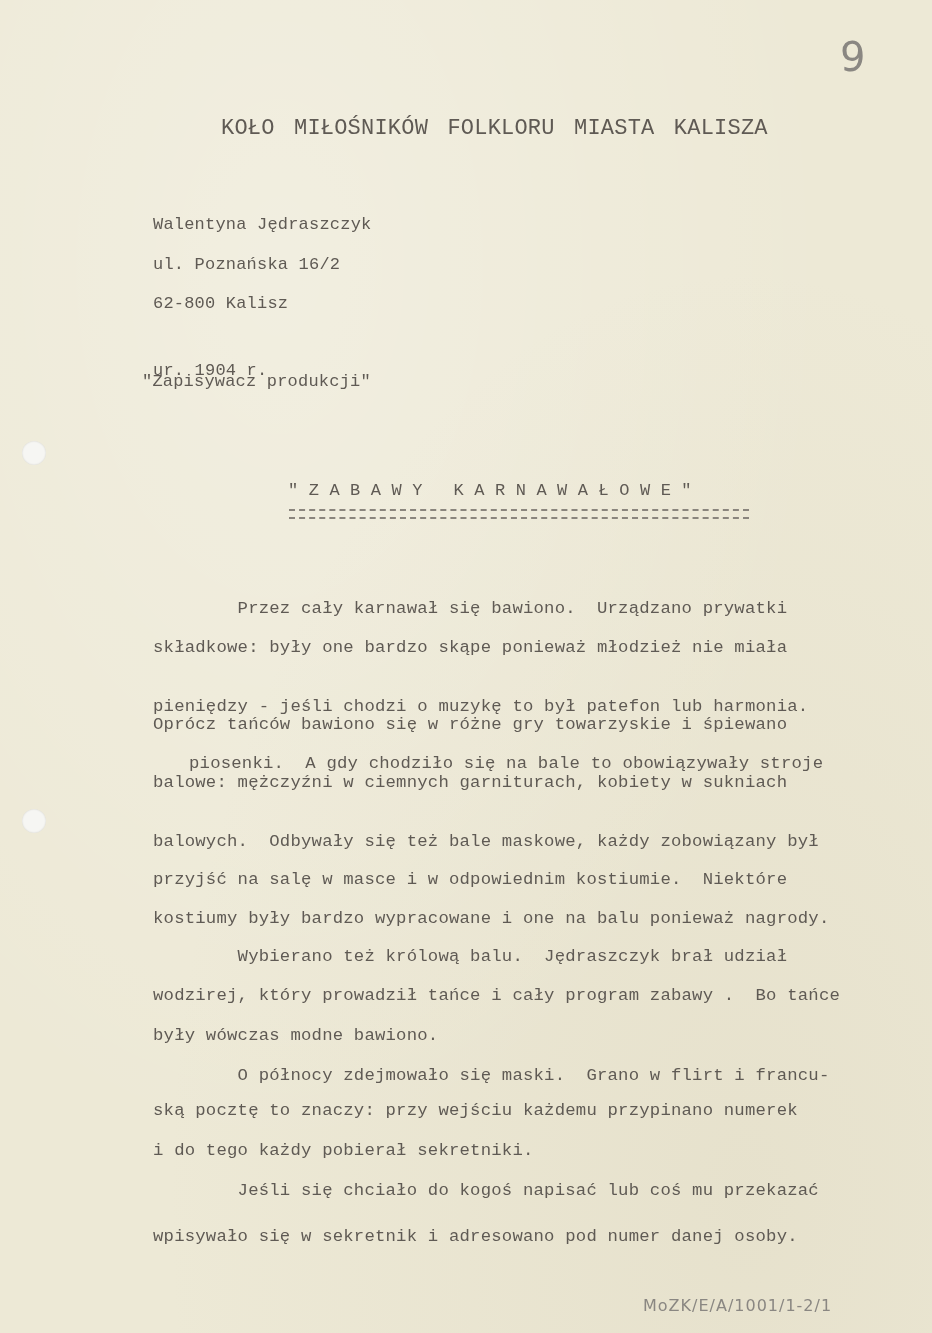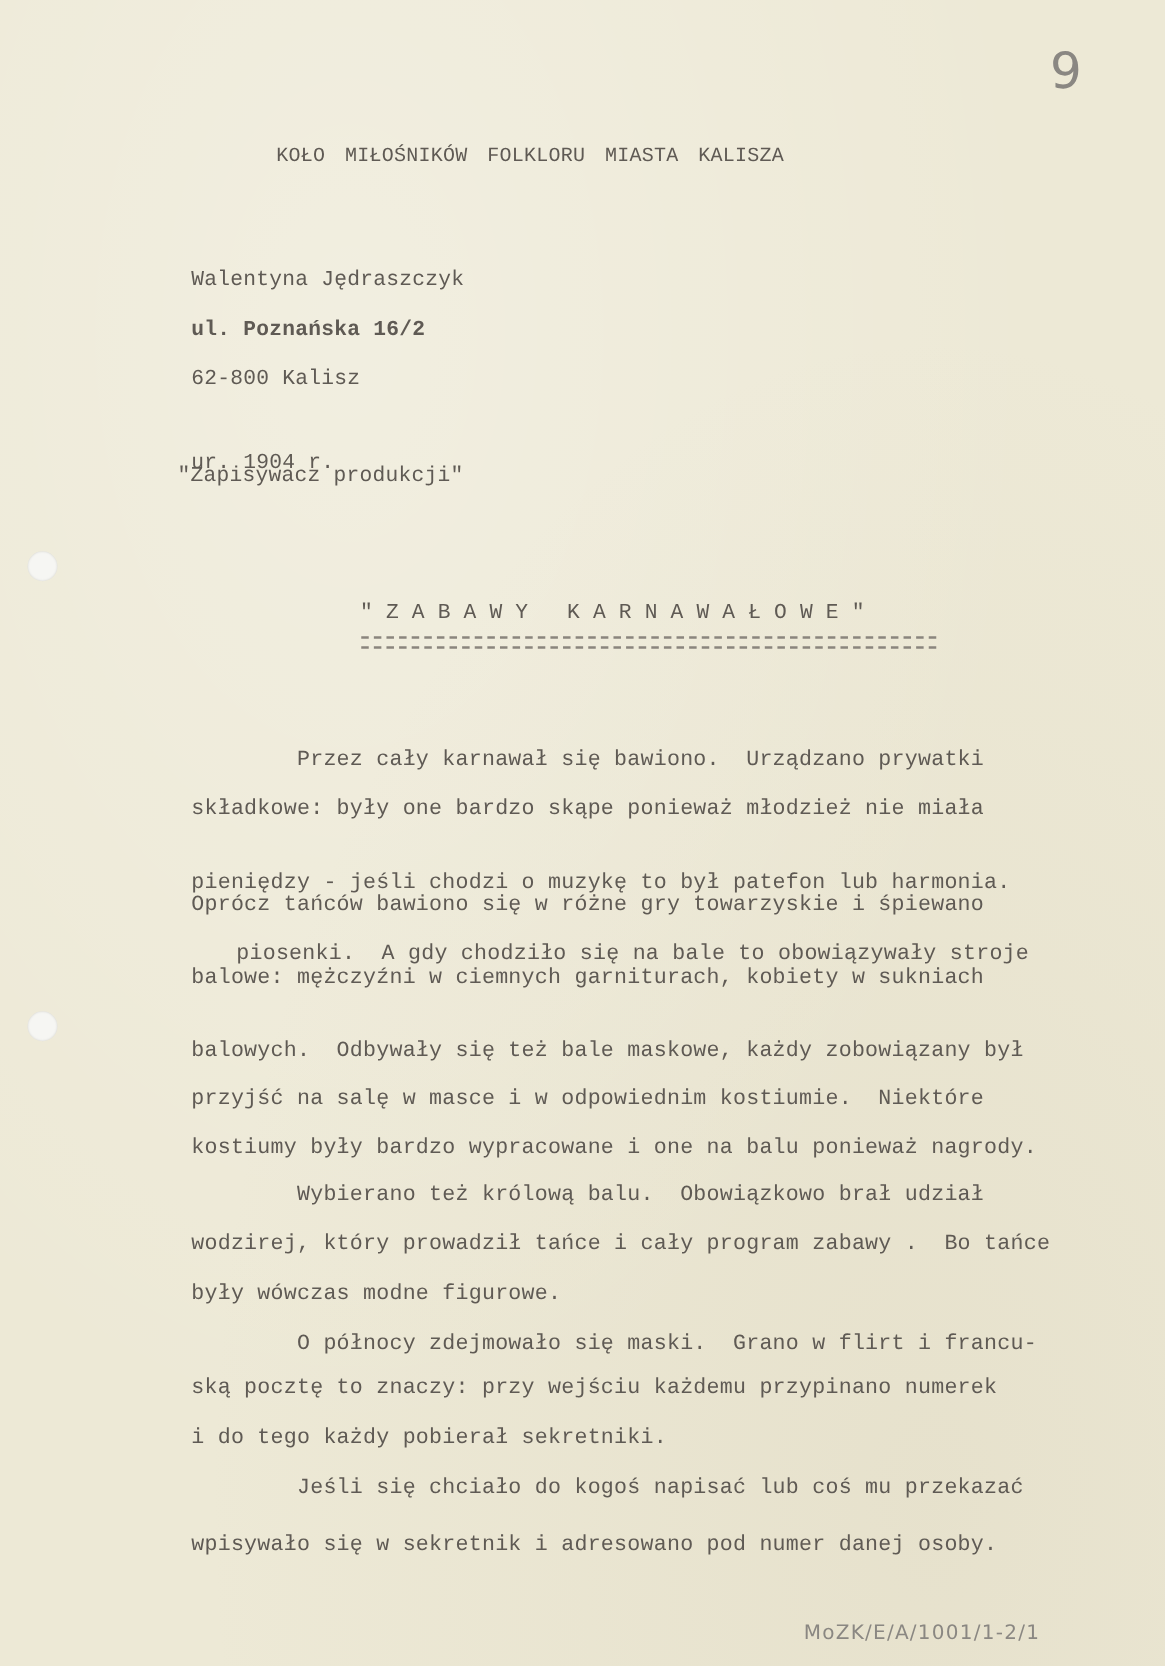--- a/index.html
+++ b/index.html
@@ -17,21 +17,21 @@
       #ede9d6;
   }
   .hole {
     position: absolute; width: 24px; height: 24px; border-radius: 50%;
     background: #f6f6f3; box-shadow: inset 0 0 2px rgba(0,0,0,0.15);
   }
   .t { position: absolute; white-space: pre; font-size: 17px; letter-spacing: 0.2px; }
   .hand {
     position: absolute; font-family: "DejaVu Sans", sans-serif; color: #8a8782;
   }
-  .org { top: 116px; left: 221px; font-size: 16px; word-spacing: 6px; }
+  .org { top: 116px; left: 221px; font-size: 22px; word-spacing: 6px; }
   .addr { left: 153px; font-size: 17px; }
   .title { top: 481px; left: 288px; font-size: 17px; letter-spacing: 10.5px; }
   .rule {
     position: absolute; top: 509px; left: 289px; width: 460px; height: 6px;
     border-top: 2px dashed #8a857d; border-bottom: 2px dashed #8a857d;
   }
   .body-line { left: 153px; font-size: 17.3px; }
 </style>
 </head>
 <body>
@@ -40,42 +40,42 @@
 
 <div class="hole" style="left:22px; top:441px;"></div>
 <div class="hole" style="left:22px; top:809px;"></div>
 
 <div class="hand" style="top:34px; left:840px; font-size:40px;">9</div>
 
 <div class="t org">KOŁO MIŁOŚNIKÓW FOLKLORU MIASTA KALISZA</div>
 
 <div>
   <div class="t addr" style="top:215px;">Walentyna Jędraszczyk</div>
-  <div class="t addr" style="top:255px;font-weight:bold;">ul. Poznańska 16/2</div>
+  <div class="t addr" style="top:255px;">ul. Poznańska 16/2</div>
   <div class="t addr" style="top:294px;">62-800 Kalisz</div>
   <div class="t addr" style="top:333px;margin-top:28px;">ur. 1904 r.</div>
   <div class="t addr" style="top:372px; left:142px;">"Zapisywacz produkcji"</div>
 </div>
 
 <div class="t title">"ZABAWY KARNAWAŁOWE"</div>
 <div class="rule"></div>
 
 <div>
   <div class="t body-line" style="top:599px;">        Przez cały karnawał się bawiono.  Urządzano prywatki</div>
   <div class="t body-line" style="top:638px;">składkowe: były one bardzo skąpe ponieważ młodzież nie miała</div>
   <div class="t body-line" style="top:677px;margin-top:20px;">pieniędzy - jeśli chodzi o muzykę to był patefon lub harmonia.</div>
   <div class="t body-line" style="top:715px;">Oprócz tańców bawiono się w różne gry towarzyskie i śpiewano</div>
   <div class="t body-line" style="top:754px;margin-left:36px;">piosenki.  A gdy chodziło się na bale to obowiązywały stroje</div>
   <div class="t body-line" style="top:773px;">balowe: mężczyźni w ciemnych garniturach, kobiety w sukniach</div>
   <div class="t body-line" style="top:832px;">balowych.  Odbywały się też bale maskowe, każdy zobowiązany był</div>
   <div class="t body-line" style="top:870px;">przyjść na salę w masce i w odpowiednim kostiumie.  Niektóre</div>
   <div class="t body-line" style="top:909px;">kostiumy były bardzo wypracowane i one na balu ponieważ nagrody.</div>
-  <div class="t body-line" style="top:947px;">        Wybierano też królową balu.  Obowiązkowo brał udział</div>
+  <div class="t body-line" style="top:947px;">        Wybierano też królową balu.  Jędraszczyk brał udział</div>
   <div class="t body-line" style="top:986px;">wodzirej, który prowadził tańce i cały program zabawy .  Bo tańce</div>
-  <div class="t body-line" style="top:1026px;">były wówczas modne figurowe.</div>
+  <div class="t body-line" style="top:1026px;">były wówczas modne bawiono.</div>
   <div class="t body-line" style="top:1066px;">        O północy zdejmowało się maski.  Grano w flirt i francu-</div>
   <div class="t body-line" style="top:1101px;">ską pocztę to znaczy: przy wejściu każdemu przypinano numerek</div>
   <div class="t body-line" style="top:1141px;">i do tego każdy pobierał sekretniki.</div>
   <div class="t body-line" style="top:1181px;">        Jeśli się chciało do kogoś napisać lub coś mu przekazać</div>
   <div class="t body-line" style="top:1227px;">wpisywało się w sekretnik i adresowano pod numer danej osoby.</div>
 </div>
 
 <div class="hand" style="top:1296px; left:643px; font-size:16px; letter-spacing:1px;">MoZK/E/A/1001/1-2/1</div>
 
 </body></html>

